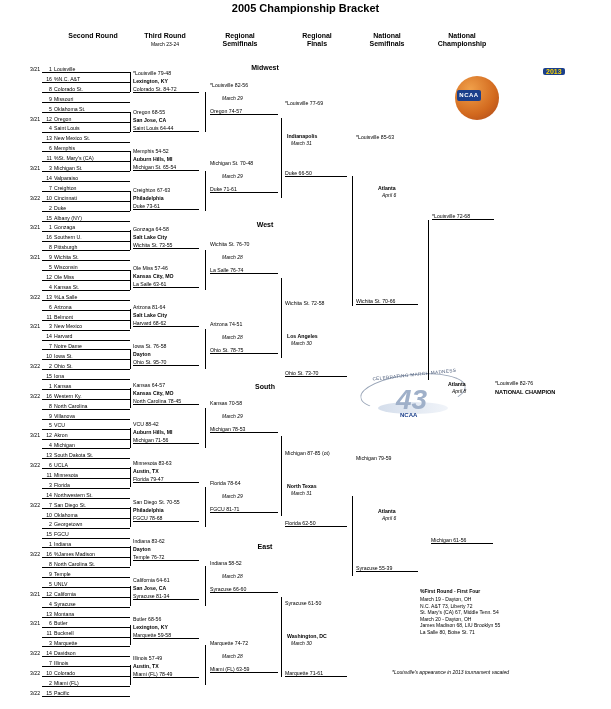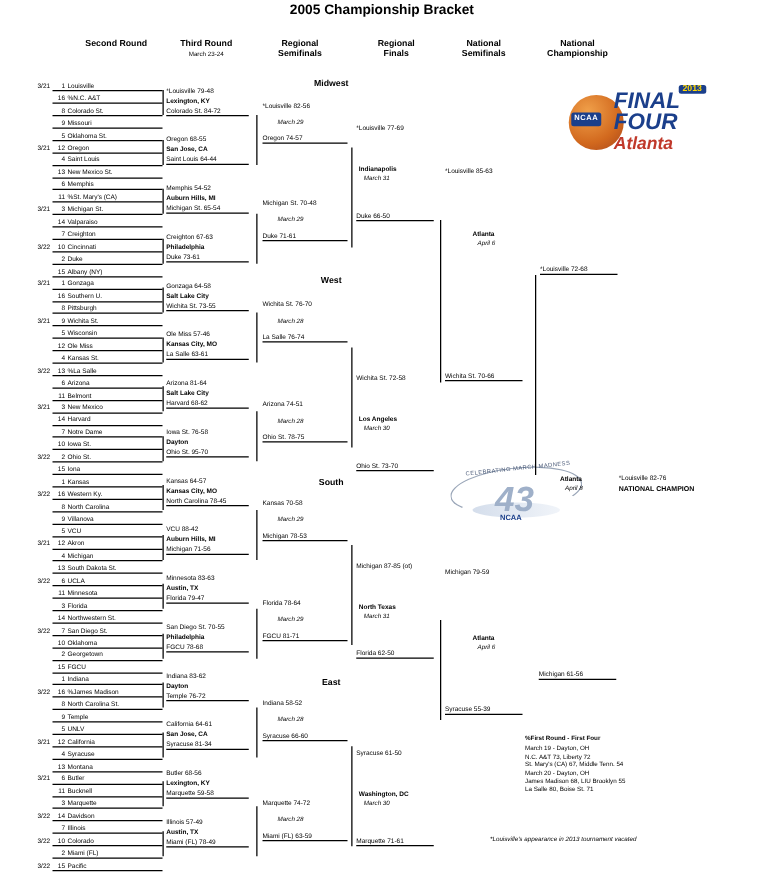--- a/index.html
+++ b/index.html
@@ -124,25 +124,20 @@
 
 <div class="region" style="left:235px;top:64px;width:60px;">Midwest</div>
 <div class="region" style="left:235px;top:221px;width:60px;">West</div>
 <div class="region" style="left:235px;top:383px;width:60px;">South</div>
 <div class="region" style="left:235px;top:543px;width:60px;">East</div>
 
 <div class="ffour">
   <div class="ff-ball"></div>
   <div class="ncaa-box">NCAA</div>
   <div class="ff-2013">2013</div>
-  <div class="ff-text">
-    <div class="ff-l1">FINAL</div>
-    <div class="ff-l2">FOUR</div>
-    <div class="ff-l3">Atlanta</div>
-  </div>
 </div>
 
 <div class="mm-logo">
   <div class="mm-arc"></div>
   <div class="mm-text">CELEBRATING MARCH MADNESS</div>
   <div class="mm-swoosh"></div>
   <div class="mm-75">43</div>
   <div class="mm-ncaa">NCAA</div>
 </div>
 

